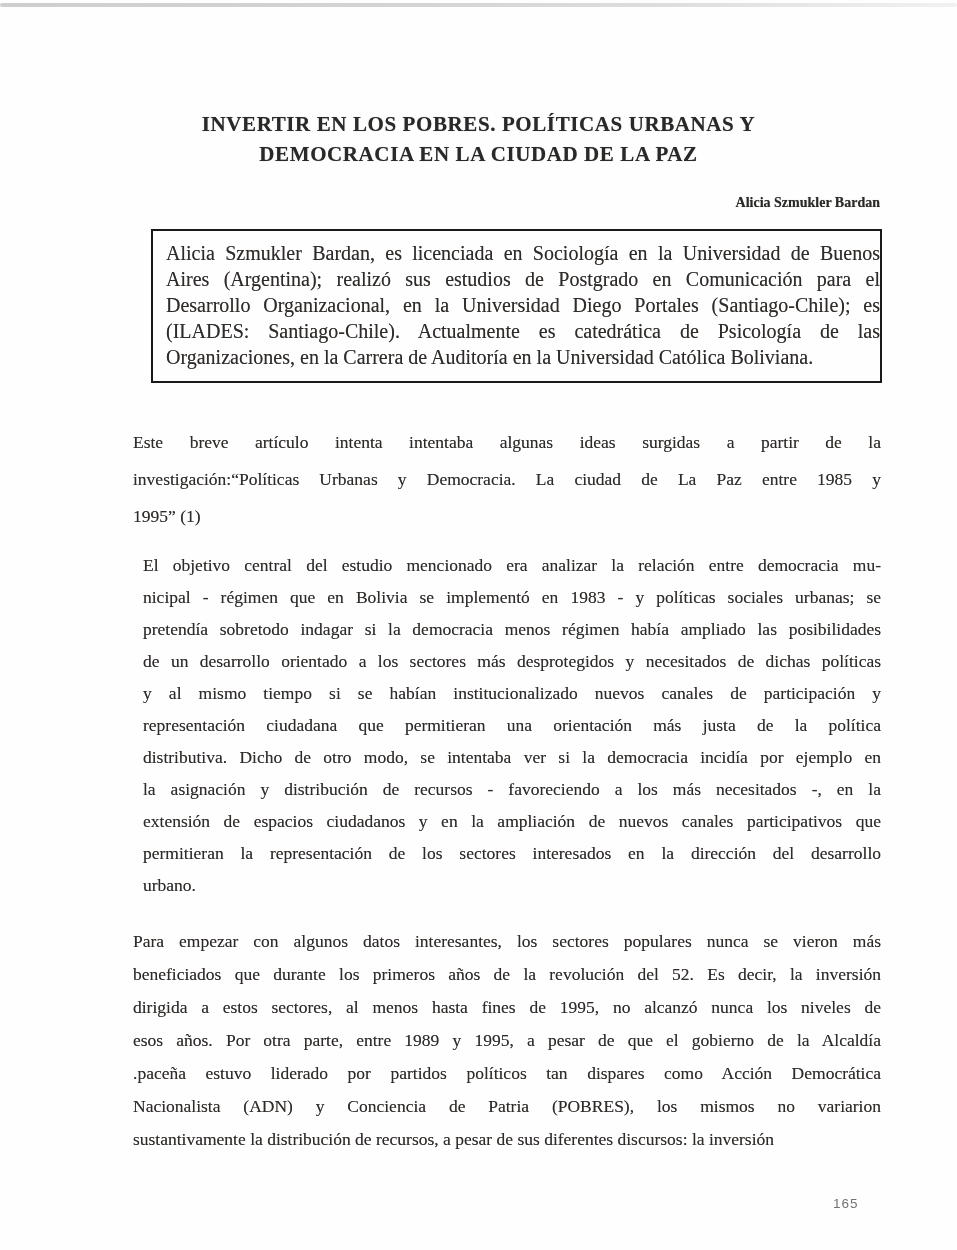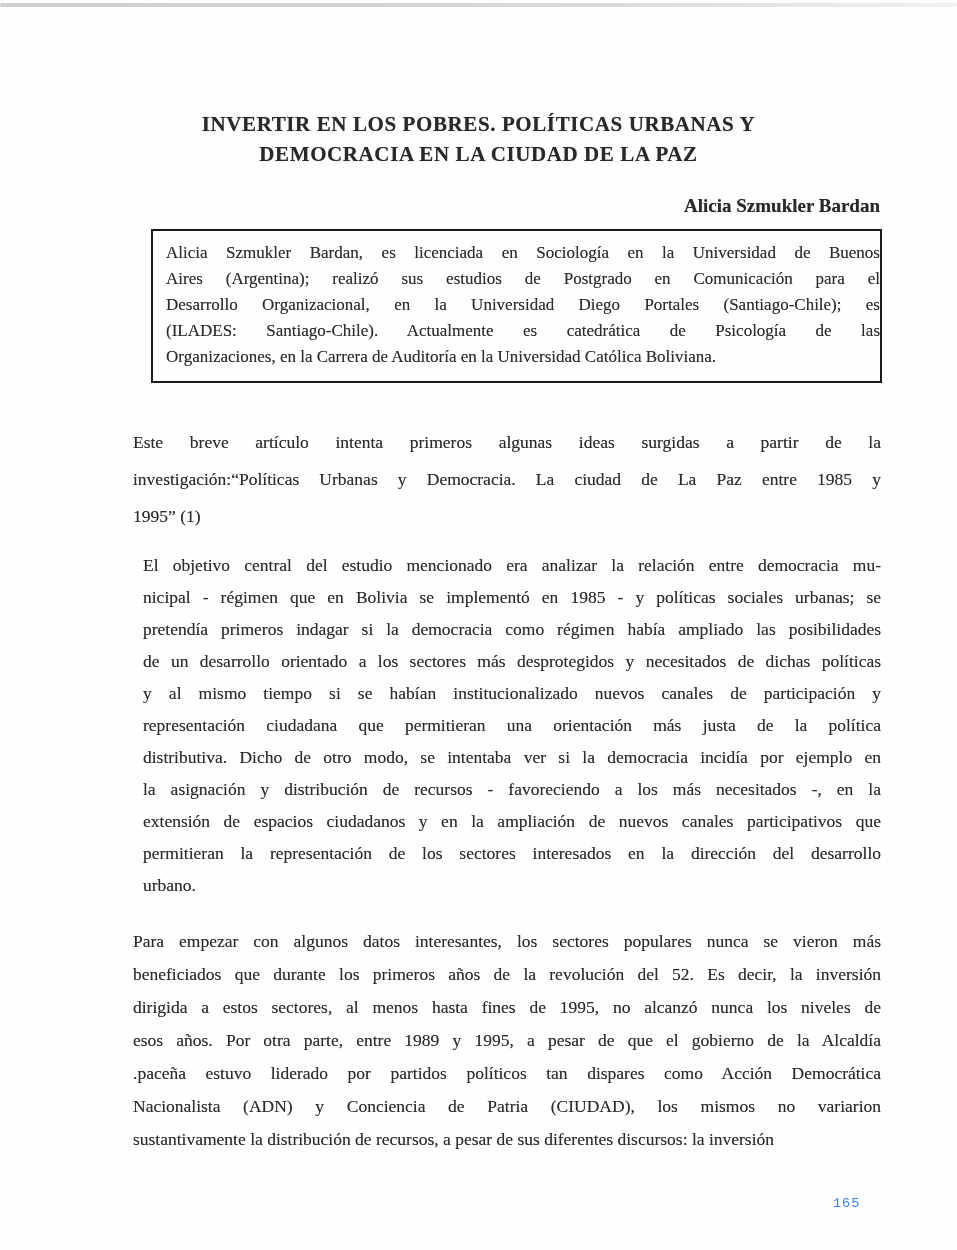--- a/index.html
+++ b/index.html
@@ -40,33 +40,33 @@
     color: #2a2927;
     text-shadow: 0 0 0.7px rgba(50,46,42,0.55);
   }
   .author {
     position: absolute;
     top: 195px;
     left: 0;
     width: 880px;
     text-align: right;
     font-weight: bold;
-    font-size: 19px;
+    font-size: 14px;
     color: #2a2927;
     text-shadow: 0 0 0.7px rgba(50,46,42,0.5);
   }
   .bio-box {
     position: absolute;
     left: 151px;
     top: 229px;
     width: 731px;
     box-sizing: border-box;
     border: 2px solid #1c1a18;
     padding: 9px 0 11px 13px;
-    font-size: 17px;
+    font-size: 20px;
   }
   .bio-box .ln { line-height: 26px; }
   .para {
     position: absolute;
     left: 133px;
     width: 748px;
     font-size: 17.5px;
   }
   .para-1 { top: 424px; }
   .para-1 .ln { line-height: 37px; }
@@ -78,24 +78,24 @@
     text-align: justify;
     text-align-last: justify;
     white-space: normal;
     text-shadow: 0 0 0.6px rgba(58,52,47,0.5);
   }
   .ln.last { text-align-last: left; }
   .page-number {
     position: absolute;
     left: 833px;
     top: 1196px;
-    font-family: Liberation Mono, monospace;
+    font-family: Liberation Sans, sans-serif;
     font-size: 13.5px;
     letter-spacing: 1px;
-    color: #3b82f6;
+    color: #737373;
   }
 </style>
 </head>
 <body>
 
 <div class="page">
 
   <div class="scan-edge"></div>
 
   <div class="title">
@@ -107,44 +107,44 @@
 
   <div class="bio-box">
       <div class="ln">Alicia Szmukler Bardan, es licenciada en Sociología en la Universidad de Buenos</div>
       <div class="ln">Aires (Argentina); realizó sus estudios de Postgrado en Comunicación para el</div>
       <div class="ln">Desarrollo Organizacional, en la Universidad Diego Portales (Santiago-Chile); es</div>
       <div class="ln">(ILADES: Santiago-Chile). Actualmente es catedrática de Psicología de las</div>
       <div class="ln last">Organizaciones, en la Carrera de Auditoría en la Universidad Católica Boliviana.</div>
     </div>
 
   <div class="para para-1">
-      <div class="ln">Este breve artículo intenta primeros algunas ideas surgidas a partir de la</div>
+      <div class="ln">Este breve artículo intenta intentaba algunas ideas surgidas a partir de la</div>
       <div class="ln">investigación:“Políticas Urbanas y Democracia. La ciudad de La Paz entre 1985 y</div>
       <div class="ln last">1995” (1)</div>
     </div>
 
   <div class="para para-2">
       <div class="ln">El objetivo central del estudio mencionado era analizar la relación entre democracia mu-</div>
-      <div class="ln">nicipal - régimen que en Bolivia se implementó en 1985 - y políticas sociales urbanas; se</div>
-      <div class="ln">pretendía primeros indagar si la democracia como régimen había ampliado las posibilidades</div>
+      <div class="ln">nicipal - régimen que en Bolivia se implementó en 1983 - y políticas sociales urbanas; se</div>
+      <div class="ln">pretendía sobretodo indagar si la democracia menos régimen había ampliado las posibilidades</div>
       <div class="ln">de un desarrollo orientado a los sectores más desprotegidos y necesitados de dichas políticas</div>
       <div class="ln">y al mismo tiempo si se habían institucionalizado nuevos canales de participación y</div>
       <div class="ln">representación ciudadana que permitieran una orientación más justa de la política</div>
       <div class="ln">distributiva. Dicho de otro modo, se intentaba ver si la democracia incidía por ejemplo en</div>
       <div class="ln">la asignación y distribución de recursos - favoreciendo a los más necesitados -, en la</div>
       <div class="ln">extensión de espacios ciudadanos y en la ampliación de nuevos canales participativos que</div>
       <div class="ln">permitieran la representación de los sectores interesados en la dirección del desarrollo</div>
       <div class="ln last">urbano.</div>
     </div>
 
   <div class="para para-3">
       <div class="ln">Para empezar con algunos datos interesantes, los sectores populares nunca se vieron más</div>
       <div class="ln">beneficiados que durante los primeros años de la revolución del 52. Es decir, la inversión</div>
       <div class="ln">dirigida a  estos sectores, al menos hasta fines de 1995, no alcanzó nunca los niveles de</div>
       <div class="ln">esos años. Por otra parte, entre 1989 y 1995, a pesar de que el gobierno de la Alcaldía</div>
       <div class="ln">.paceña estuvo liderado por partidos políticos tan dispares como Acción Democrática</div>
-      <div class="ln">Nacionalista  (ADN) y Conciencia de Patria (CIUDAD), los mismos no variarion</div>
+      <div class="ln">Nacionalista  (ADN) y Conciencia de Patria (POBRES), los mismos no variarion</div>
       <div class="ln last">sustantivamente la distribución de recursos, a pesar de sus diferentes discursos: la inversión</div>
     </div>
 
   <div class="page-number">165</div>
 
 </div>
 
 </body></html>

